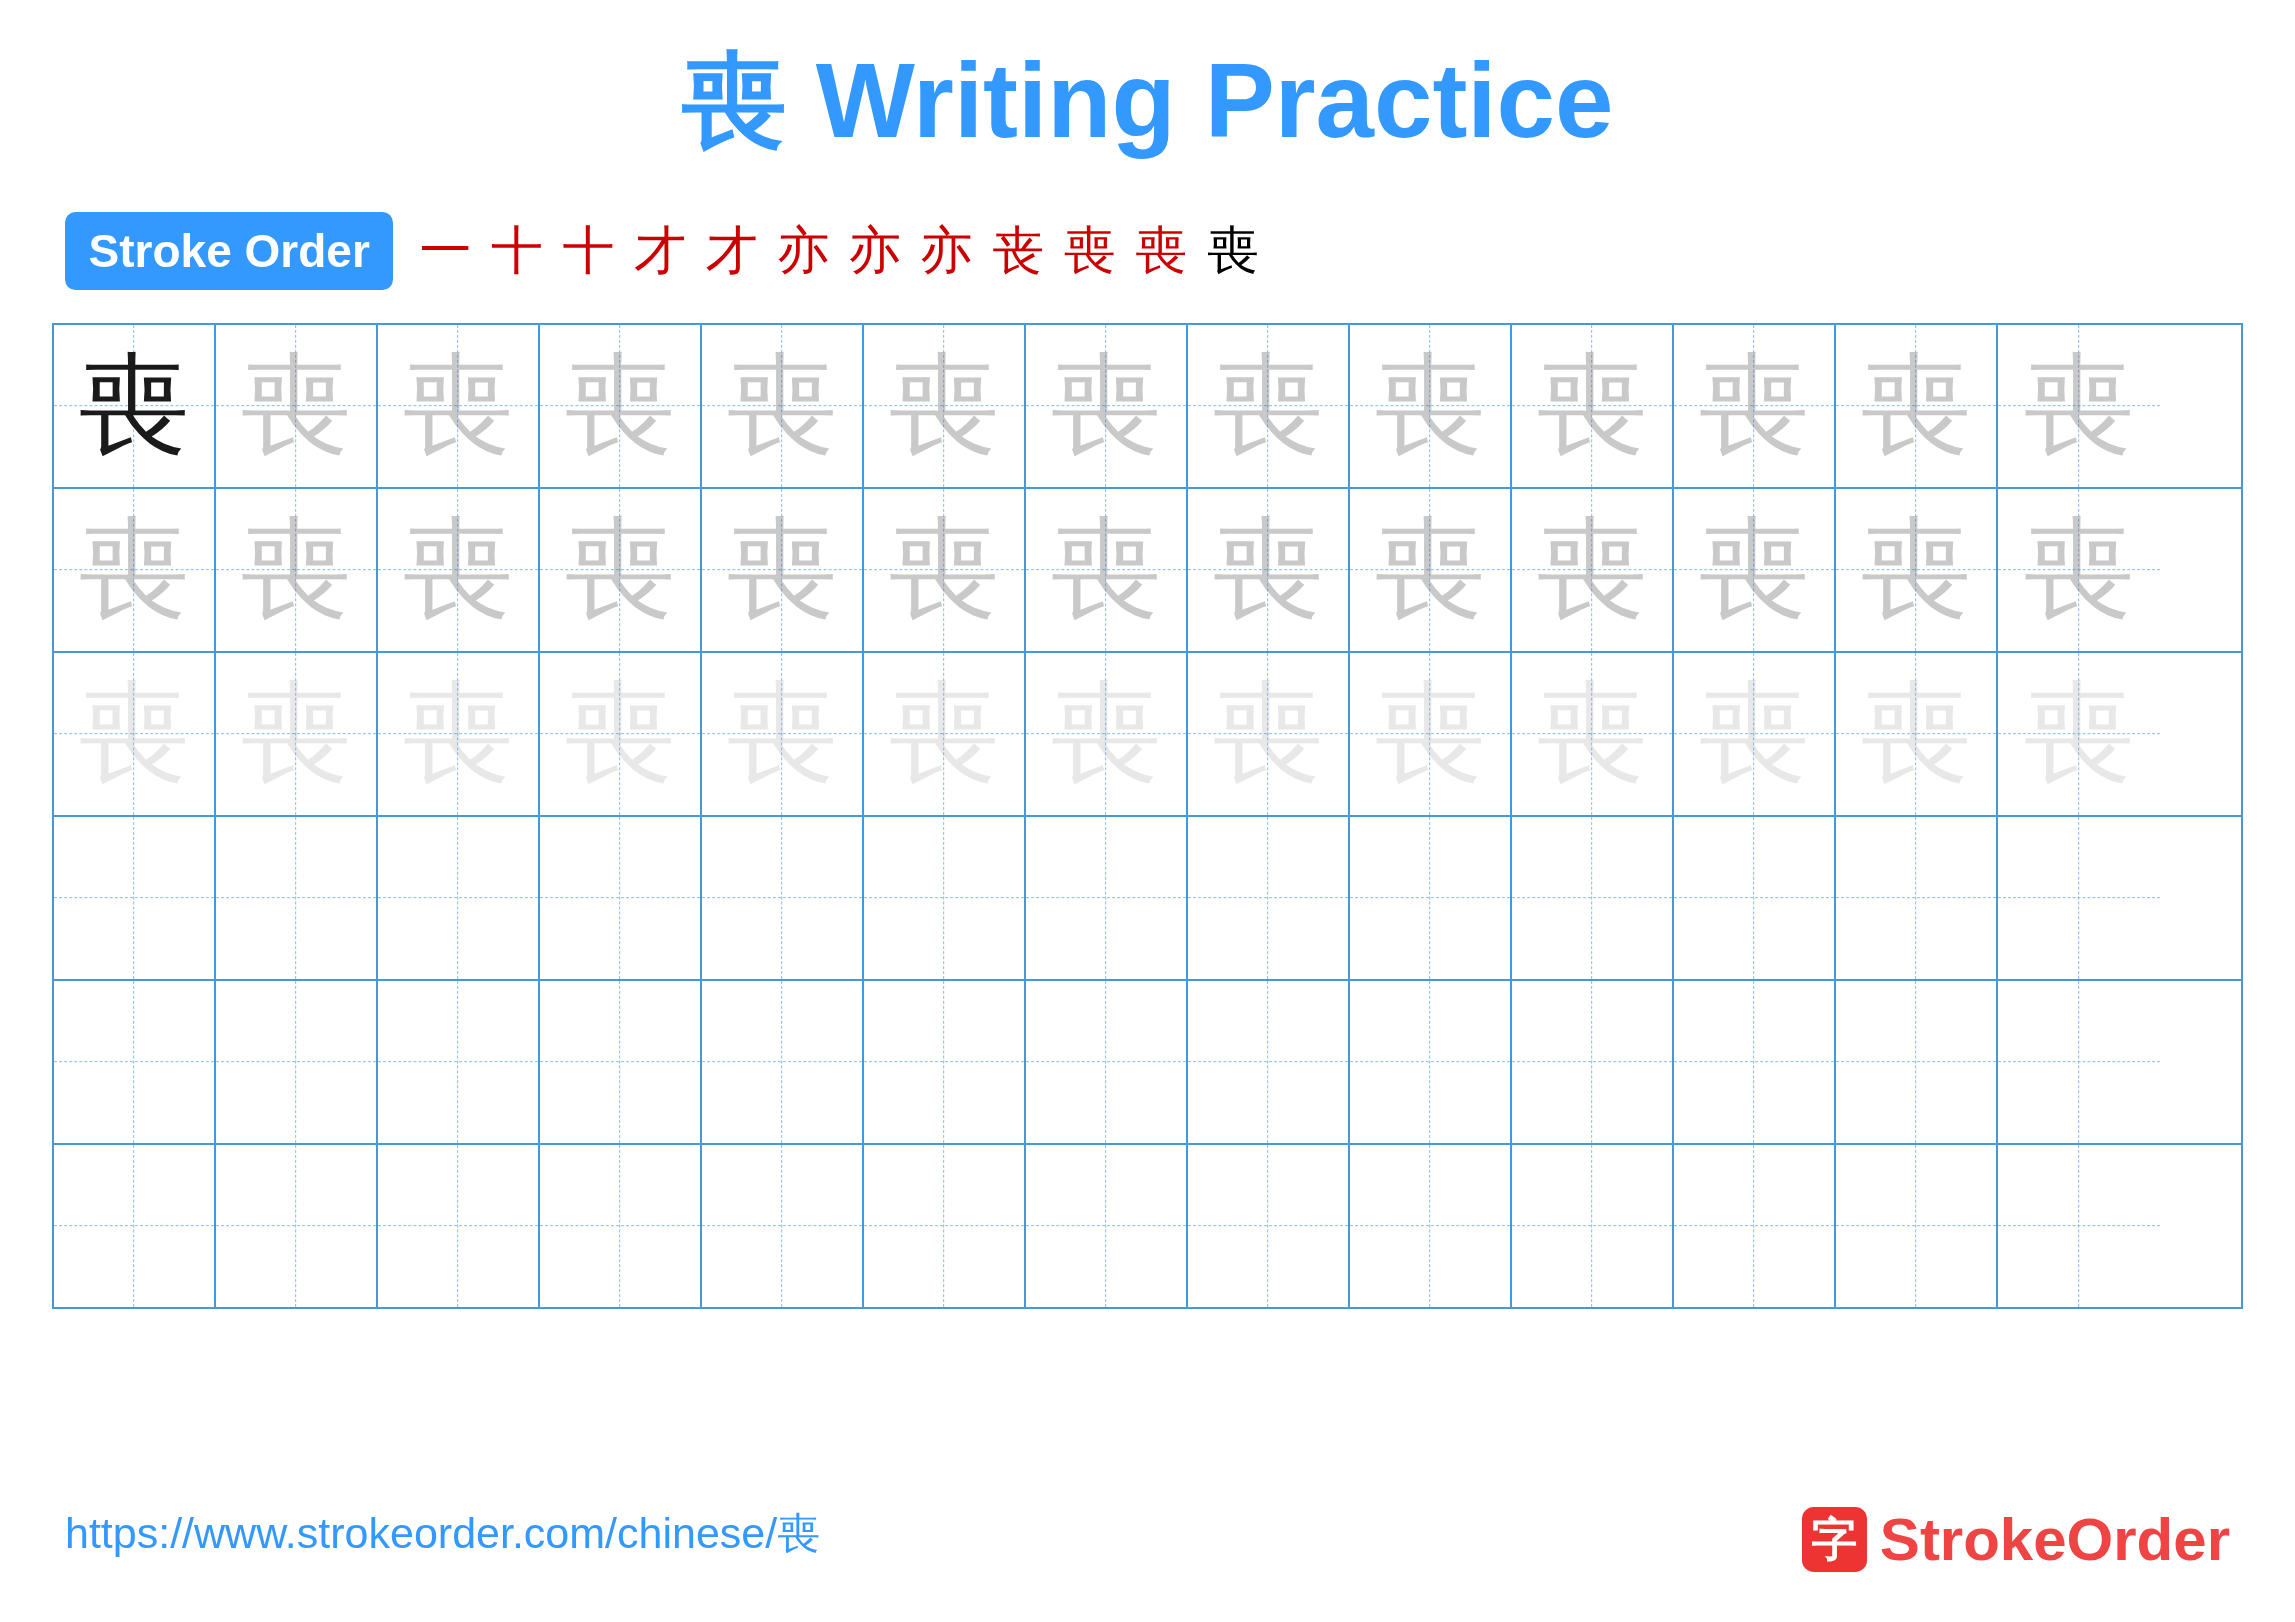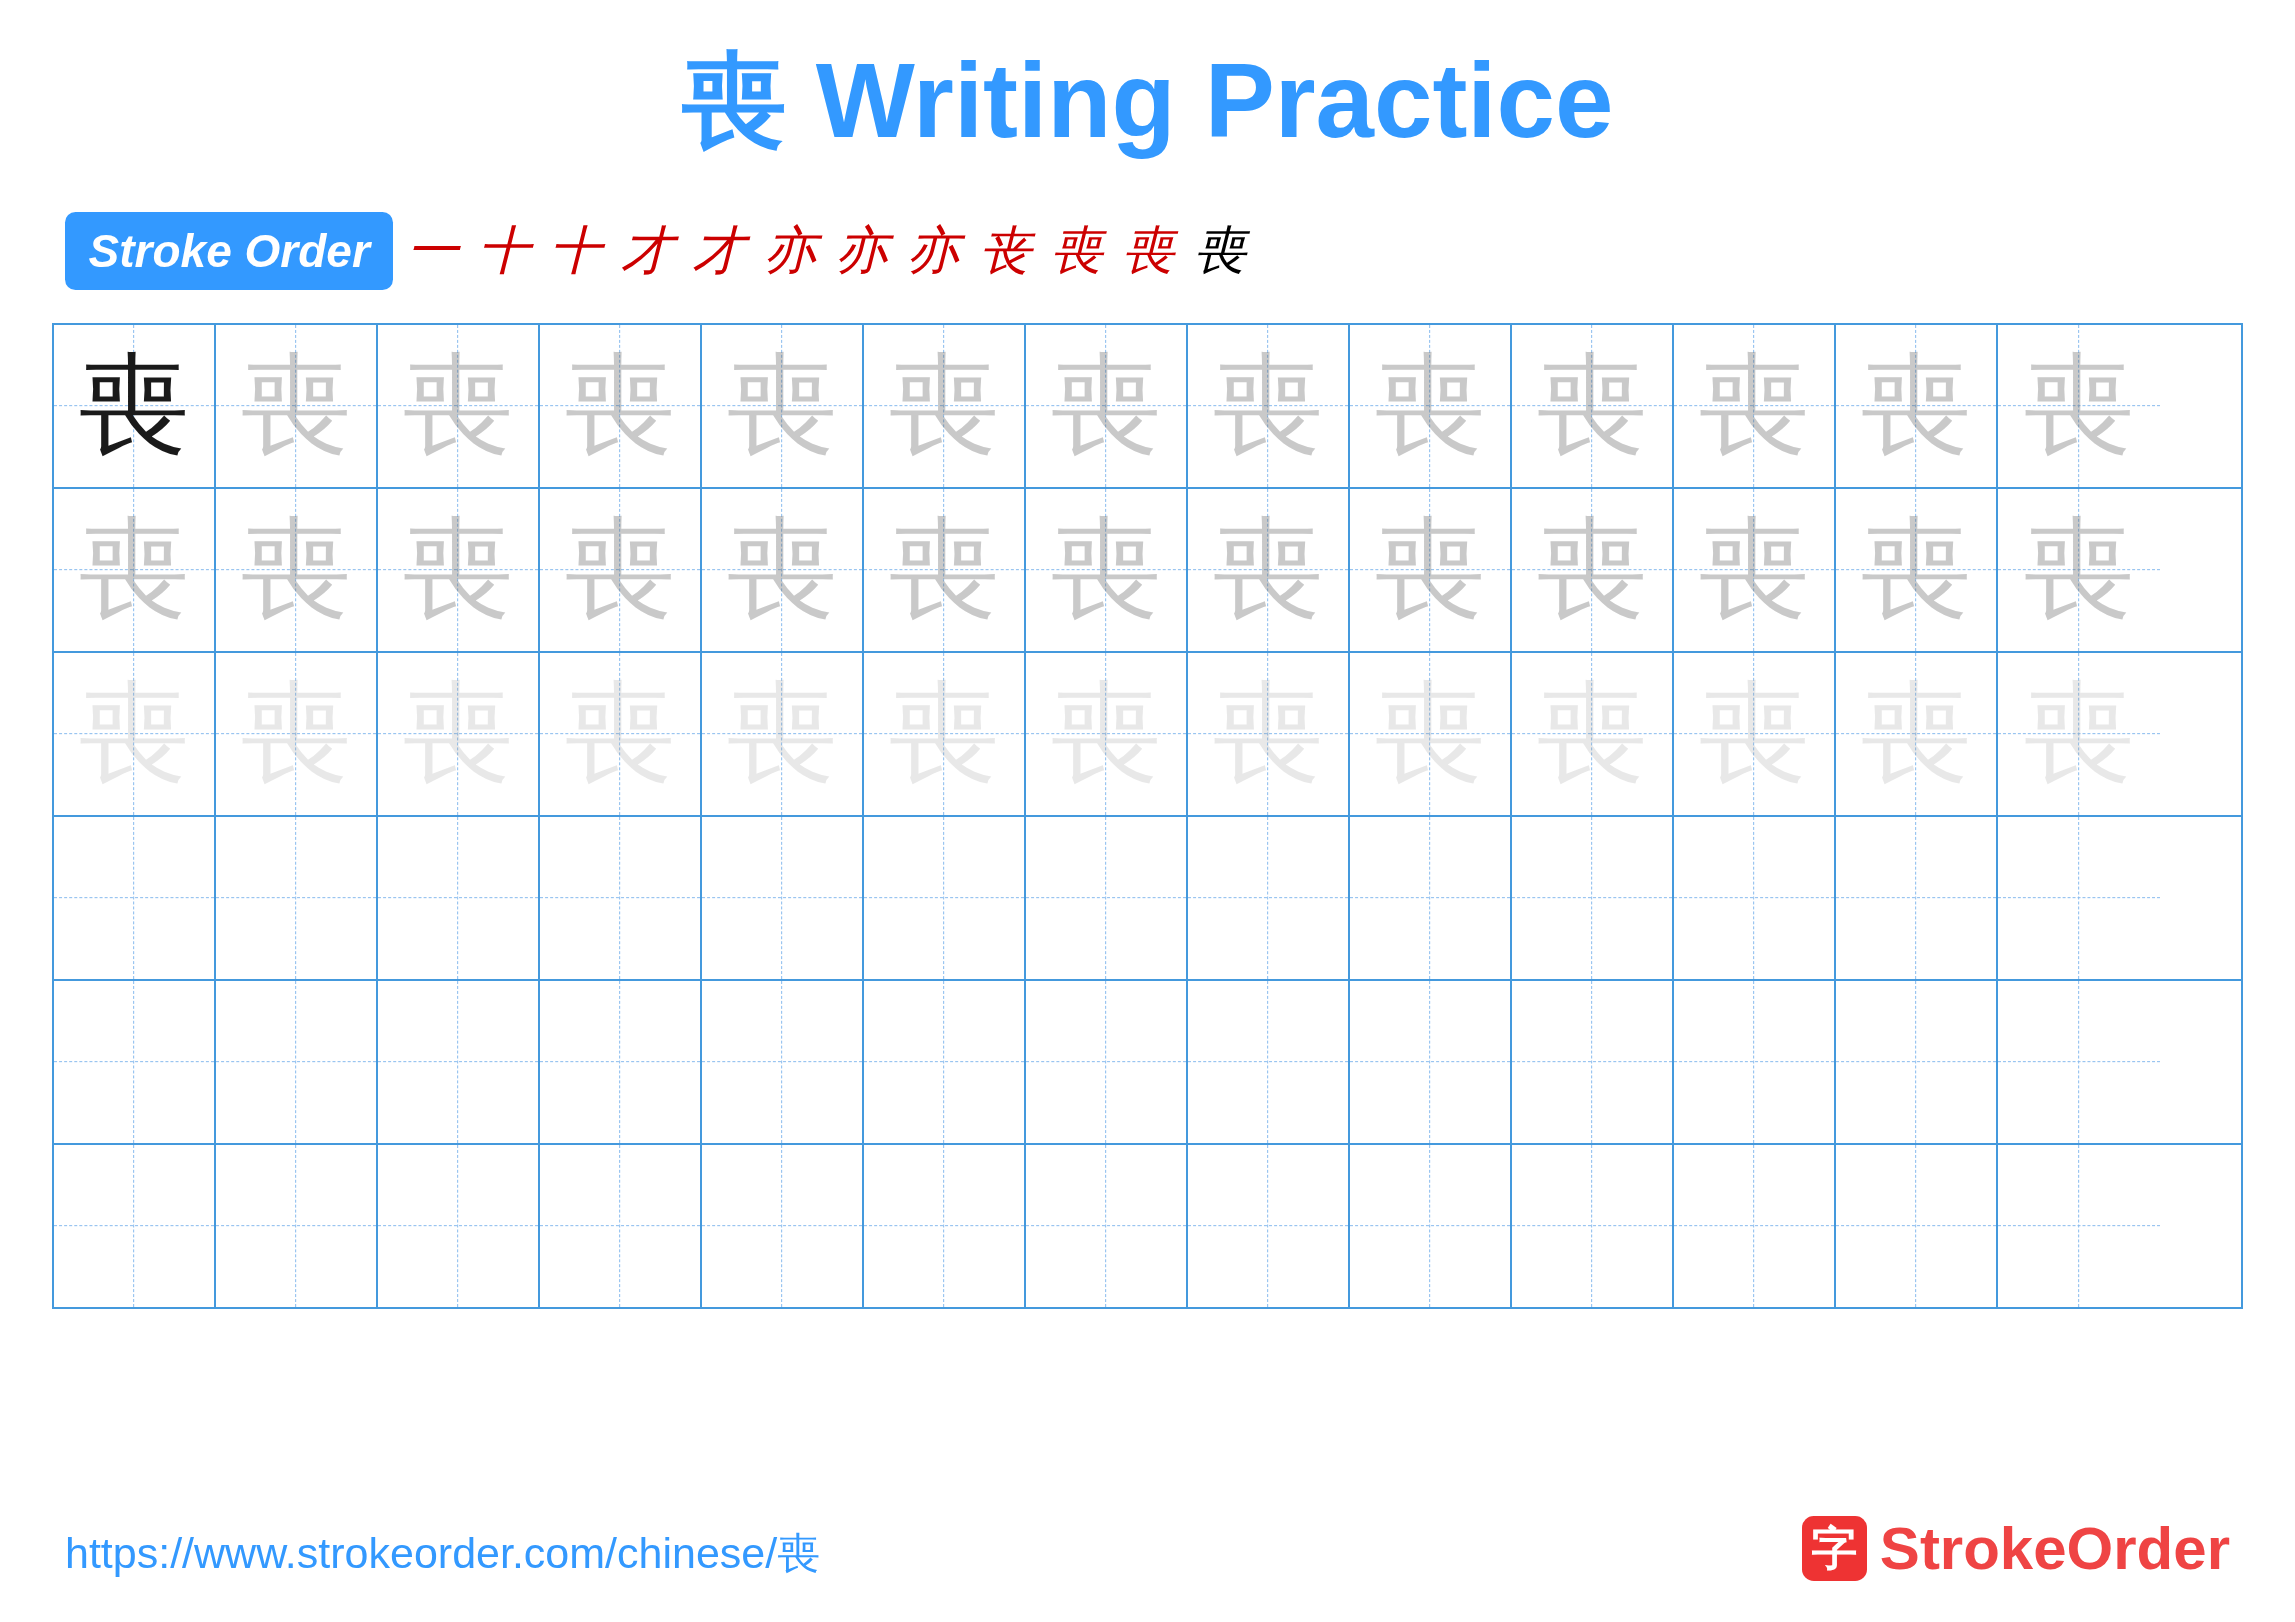--- a/index.html
+++ b/index.html
@@ -26,22 +26,21 @@
       color: #3399ff;
       font-size: 105px;
       font-weight: bold;
     }
 
     .stroke-order-row {
       display: flex;
       align-items: center;
       padding: 0 65px;
       margin-bottom: 33px;
-      gap: 13px;
-      font-style: italic;
+      gap: 26px;
     }
     .stroke-order-badge {
       background: #3399ff;
       color: white;
       font-size: 46px;
       font-weight: bold;
       padding: 11.8px 23.6px;
       border-radius: 10.5px;
       white-space: nowrap;
       flex-shrink: 0;
@@ -132,25 +131,25 @@
     .char-faded-light {
       font-size: 111px;
       color: rgba(150, 150, 150, 0.22);
       font-family: serif;
       position: relative;
       z-index: 1;
     }
 
     .footer {
       position: absolute;
-      bottom: 39px;
+      bottom: 48px;
       left: 65px;
       right: 65px;
       display: flex;
-      align-items: flex-end;
+      align-items: flex-start;
       justify-content: space-between;
     }
     .footer-url {
       color: #3399ff;
       font-size: 43px;
       text-decoration: none;
     }
     .footer-logo {
       display: flex;
       align-items: center;

